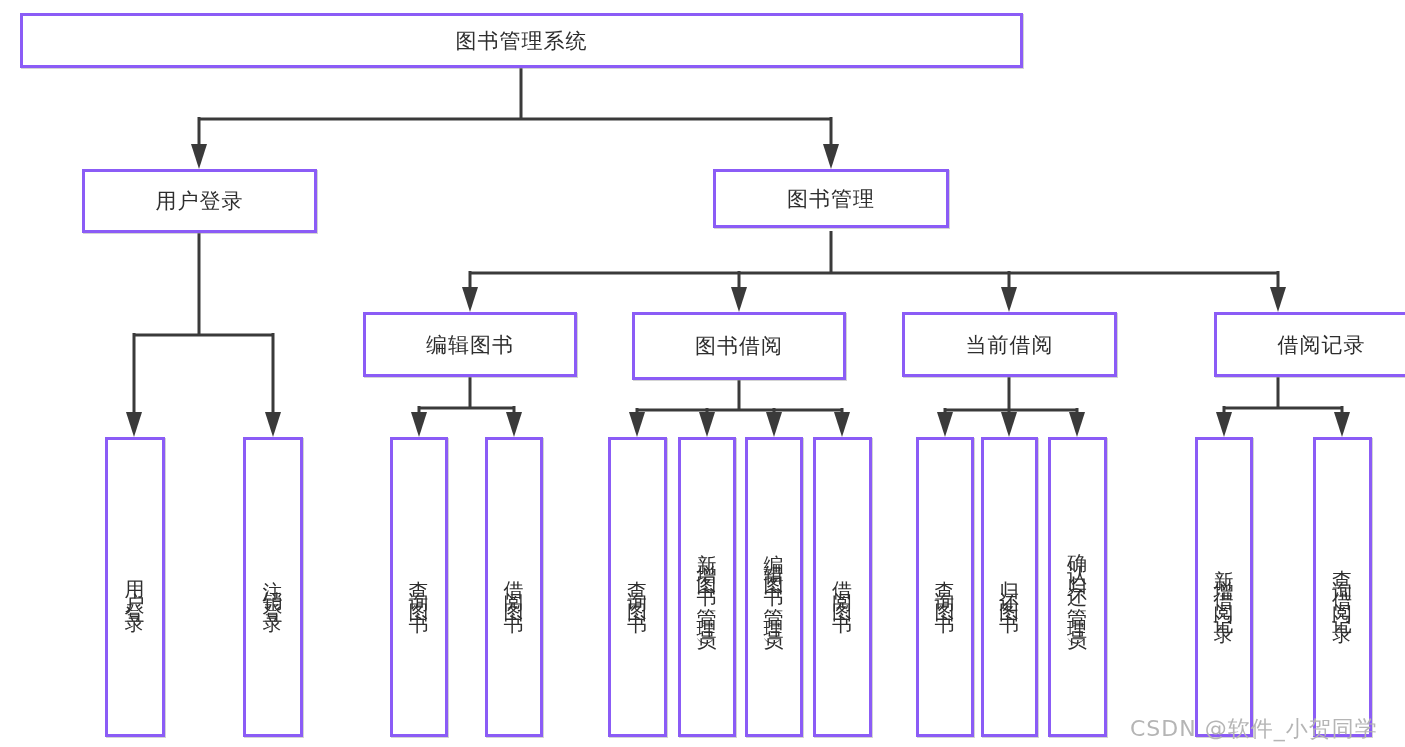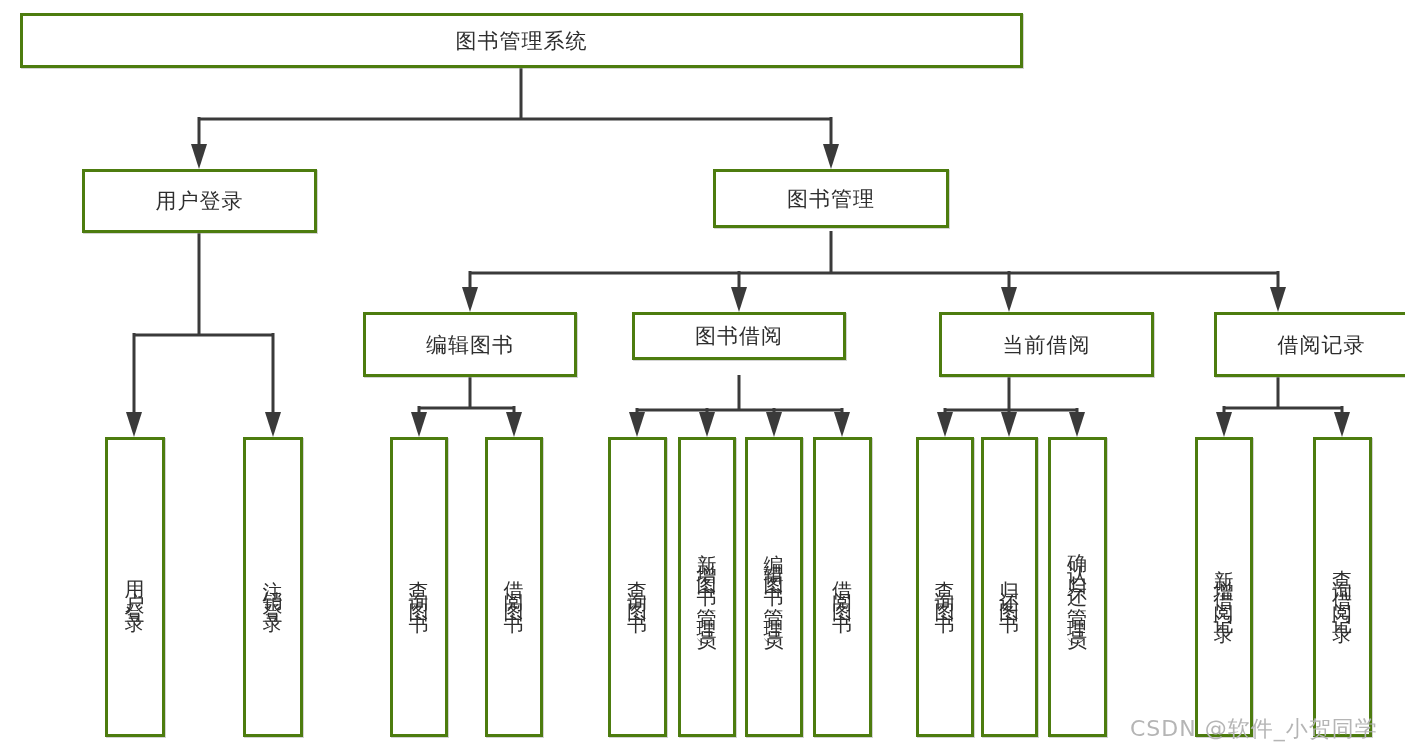--- a/index.html
+++ b/index.html
@@ -13,21 +13,21 @@
   }
   .wires {
     position: absolute;
     left: 0; top: 0;
     z-index: 1;
   }
   .node {
     position: absolute;
     box-sizing: border-box;
     background: #ffffff;
-    border: 3px solid #4d7c0f;
+    border: 3px solid #8b5cf6;
     display: flex;
     align-items: center;
     justify-content: center;
     color: #2e2e2e;
     font-size: 21px;
     z-index: 2;
     letter-spacing: 1px;
     box-shadow: 1px 1px 0 rgba(160,160,160,0.45);
   }
   .node.vert {
@@ -107,24 +107,24 @@
   <div class="node" style="left:82px; top:169px; width:235px; height:64px;">
     <span class="lbl">用户登录</span>
   </div>
   <div class="node" style="left:713px; top:169px; width:236px; height:59px;">
     <span class="lbl">图书管理</span>
   </div>
 
   <div class="node" style="left:363px; top:312px; width:214px; height:65px;">
     <span class="lbl">编辑图书</span>
   </div>
-  <div class="node" style="left:632px; top:312px; width:214px; height:48px;">
+  <div class="node" style="left:632px; top:312px; width:214px; height:68px;">
     <span class="lbl">图书借阅</span>
   </div>
-  <div class="node" style="left:902px; top:312px; width:215px; height:65px;margin-left:37px;">
+  <div class="node" style="left:902px; top:312px; width:215px; height:65px;">
     <span class="lbl">当前借阅</span>
   </div>
   <div class="node" style="left:1171px; top:312px; width:215px; height:65px;margin-left:43px;">
     <span class="lbl">借阅记录</span>
   </div>
 
   <div class="node vert" style="left:105px; top:437px; width:60px; height:300px;">
     <span class="lbl">用户登录</span>
   </div>
   <div class="node vert" style="left:243px; top:437px; width:60px; height:300px;">

